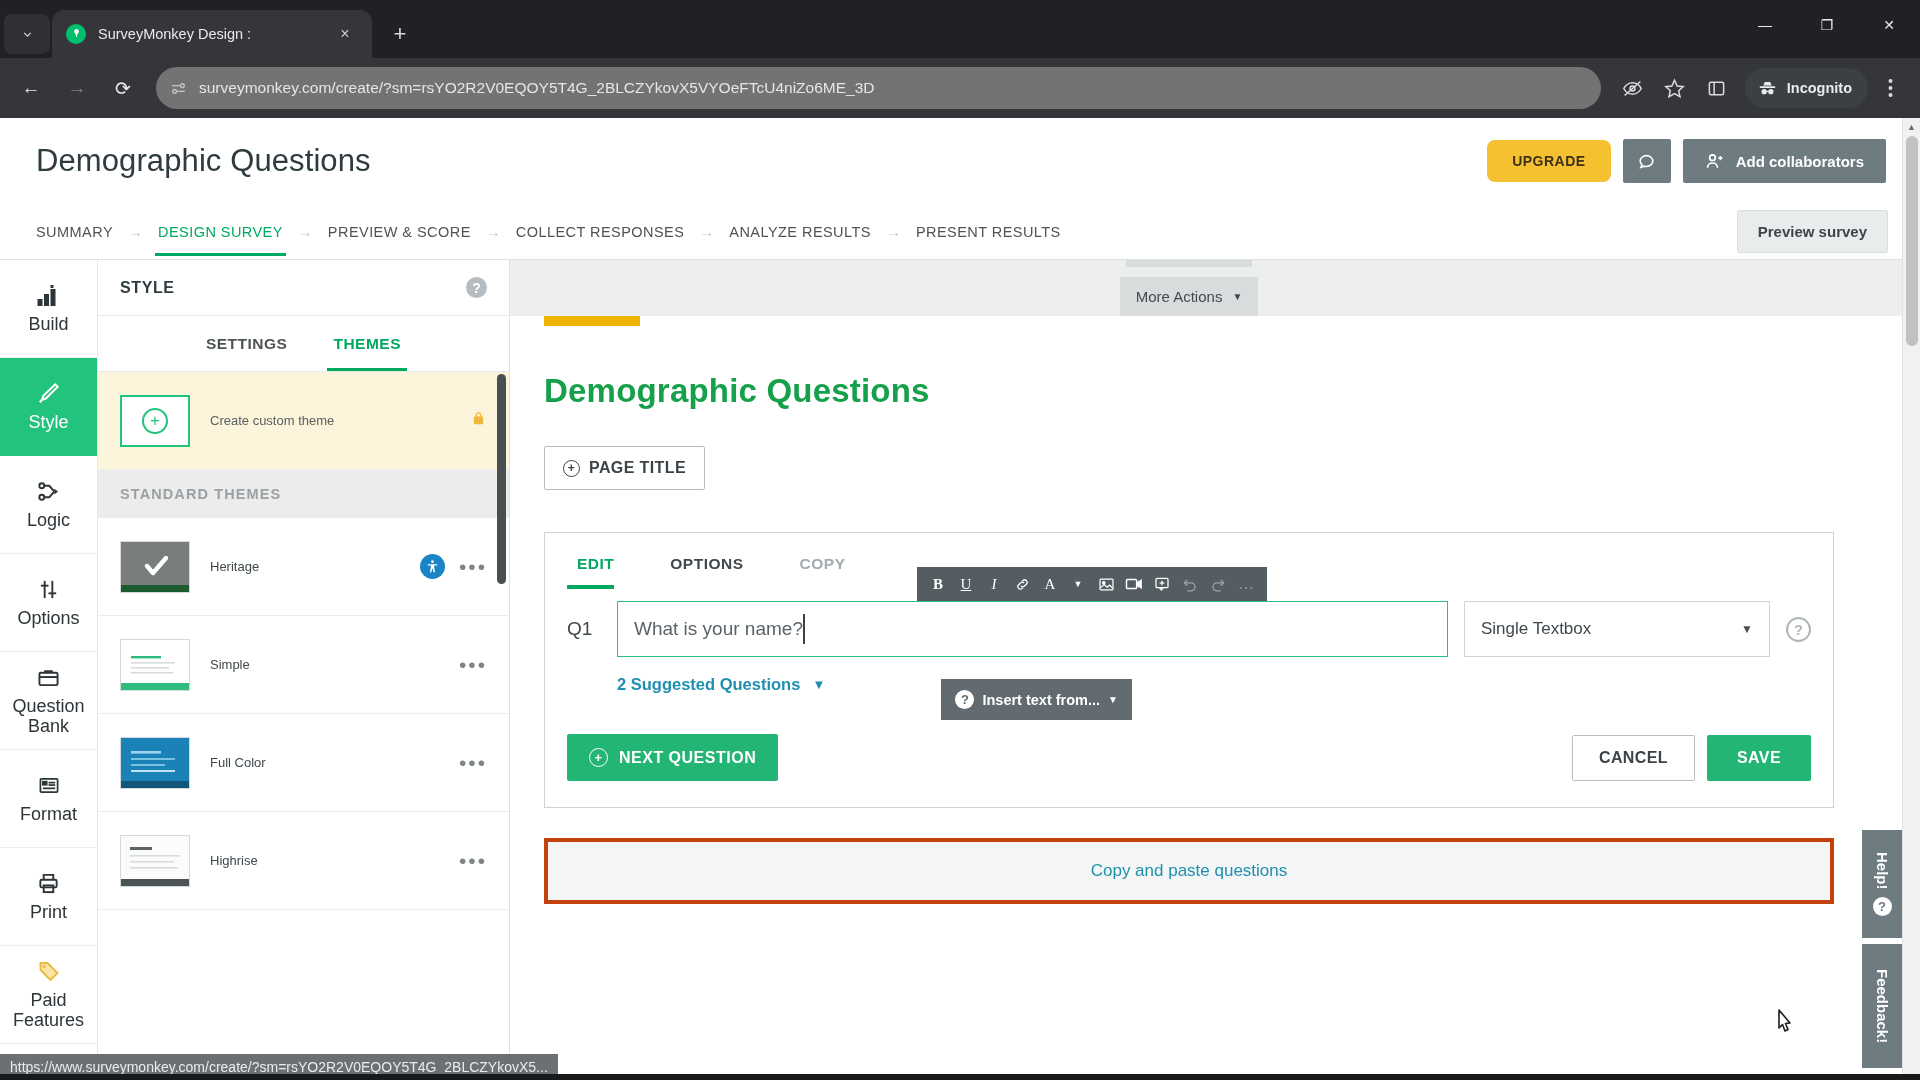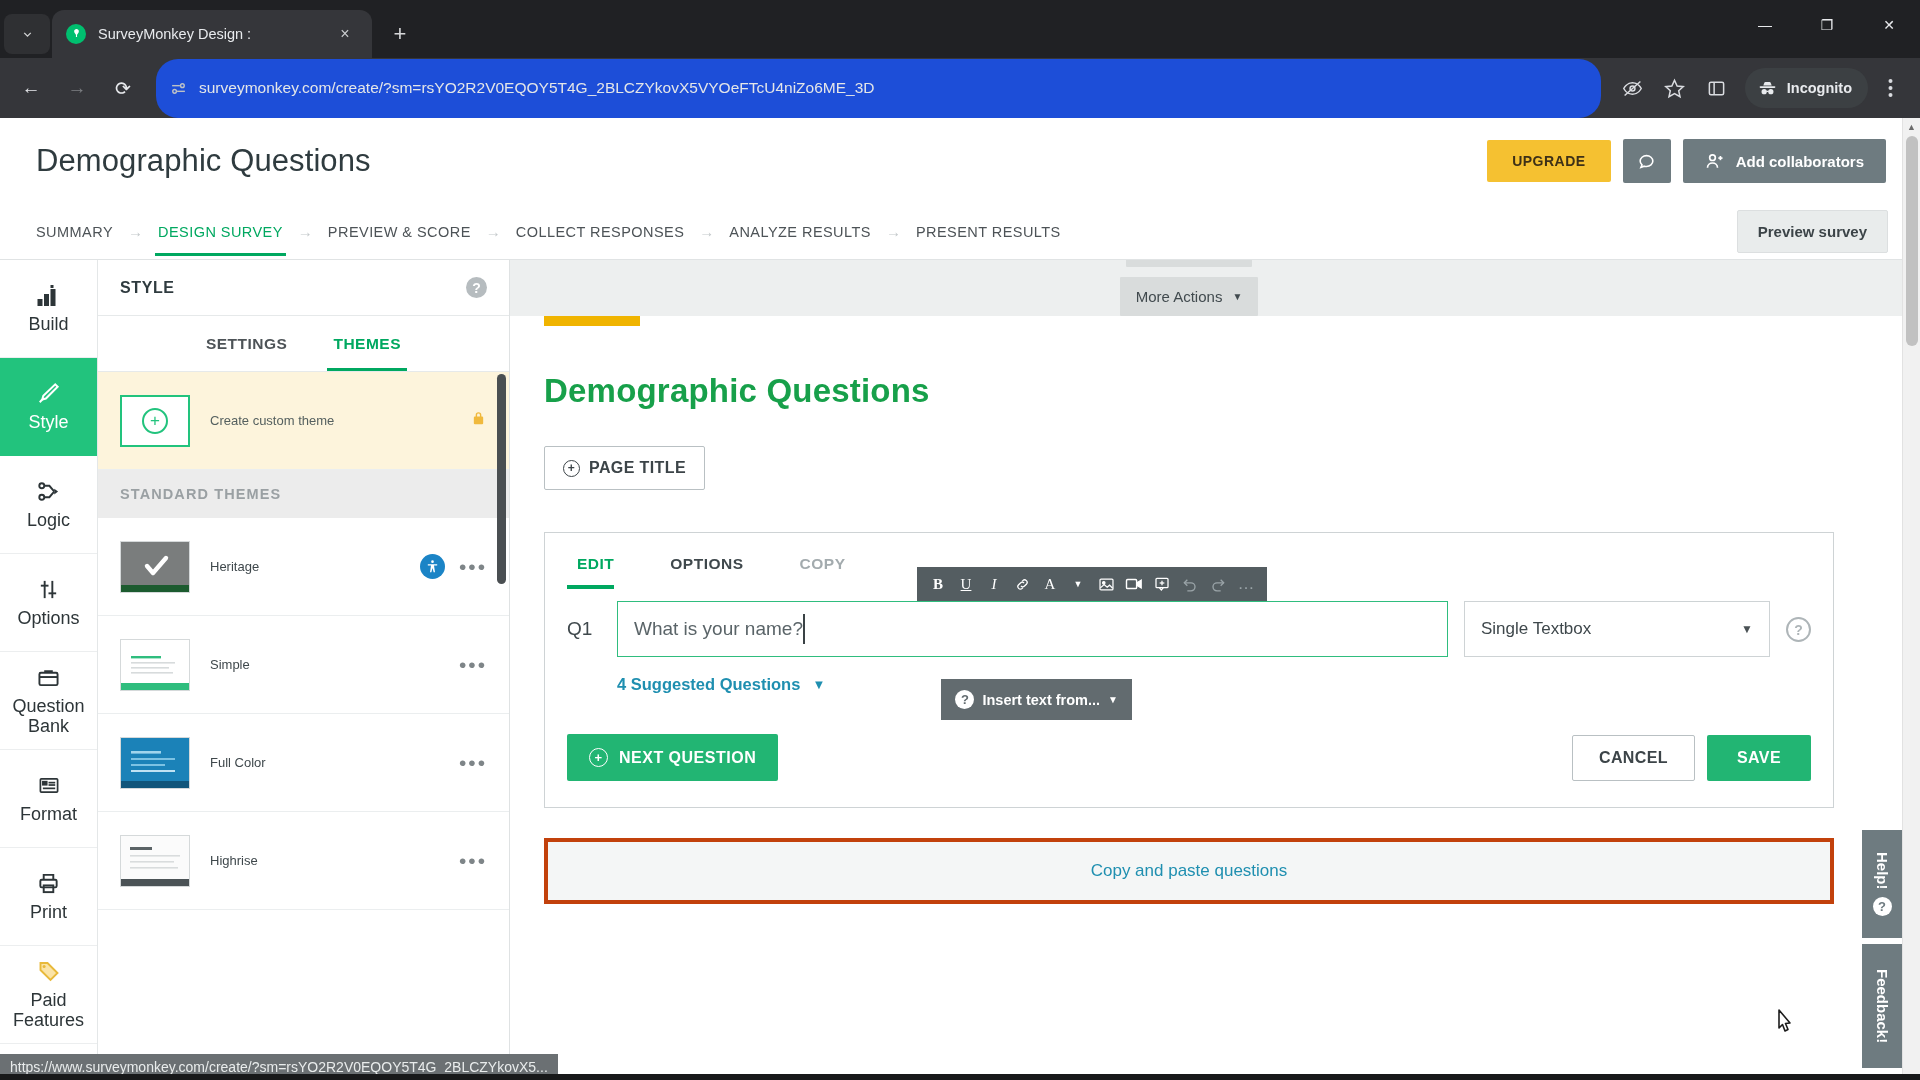--- a/index.html
+++ b/index.html
@@ -51,21 +51,21 @@
   .toolbar {
     height: 60px; background:#35363a; display:flex; align-items:center; padding: 0 10px; gap: 4px;
   }
   .navbtn {
     width: 42px; height: 42px; border-radius:50%;
     display:flex;align-items:center;justify-content:center;
     color:#e8eaed; font-size: 19px;
   }
   .navbtn.dim { color:#7e8184; }
   .omnibox {
-    flex:1; height: 59px; background:#1d4ed8; border-radius: 22px;
+    flex:1; height: 42px; background:#737373; border-radius: 22px;
     display:flex; align-items:center; padding: 0 14px; margin: 0 8px; gap: 12px;
   }
   .omnibox .siteicon { color:#bdc1c6; font-size: 14px; display:flex; }
   .omnibox .url { color:#e4e6e8; font-size: 15.5px; white-space:nowrap; overflow:hidden; }
   .tb-right { display:flex; align-items:center; gap: 2px; }
   .tb-icon { width:40px;height:40px; display:flex;align-items:center;justify-content:center; color:#dadce0; }
   .incognito-pill {
     display:flex;align-items:center;gap:9px; height:40px; padding: 0 16px 0 12px;
     background:#3c4043; border-radius:20px; color:#e8eaed; font-size:14.5px; font-weight:600;
     margin-left: 6px;
@@ -85,21 +85,21 @@
   .psb-thumb { position:absolute; top:18px; left:3px; width:12px; height:210px; background:#c1c1c1; border-radius:7px; }
 
   
   .sm-header {
     height: 86px; display:flex; align-items:center; padding: 0 34px 0 36px; background:#fff;
   }
   .sm-title { font-size: 31px; color:#2f3b3f; font-weight:400; letter-spacing:.1px; }
   .sm-header-right { margin-left:auto; display:flex; align-items:center; gap: 12px; }
   .btn-upgrade {
     background:#f5c131; color:#3d3017; font-weight:700; font-size:14px; letter-spacing:.5px;
-    padding: 13px 25px; border:none; border-radius:2px; cursor:pointer;
+    padding: 13px 25px; border:none; border-radius:8px; cursor:pointer;
   }
   .btn-chat {
     background:#6e7b80; color:#fff; width:48px; height:44px; border:none; border-radius:2px;
     display:flex;align-items:center;justify-content:center; cursor:pointer;
   }
   .btn-collab {
     background:#6e7b80; color:#fff; border:none; border-radius:2px; cursor:pointer;
     font-size:15px; font-weight:700; padding: 0 22px; height:44px;
     display:flex; align-items:center; gap:11px;
   }
@@ -732,21 +732,21 @@
               </div>
 
               <div class="qtype">
                 <span>Single Textbox</span>
                 <span class="caret">▼</span>
               </div>
               <div class="qhelp">?</div>
             </div>
 
             <div class="suggested">
-              <span>4 Suggested Questions</span>
+              <span>2 Suggested Questions</span>
               <span class="caret">▼</span>
             </div>
 
             <div class="qactions">
               <button class="btn-next">
                 <span class="circle-plus">+</span>
                 <span>NEXT QUESTION</span>
               </button>
               <div class="qactions-right">
                 <button class="btn-cancel">CANCEL</button>

